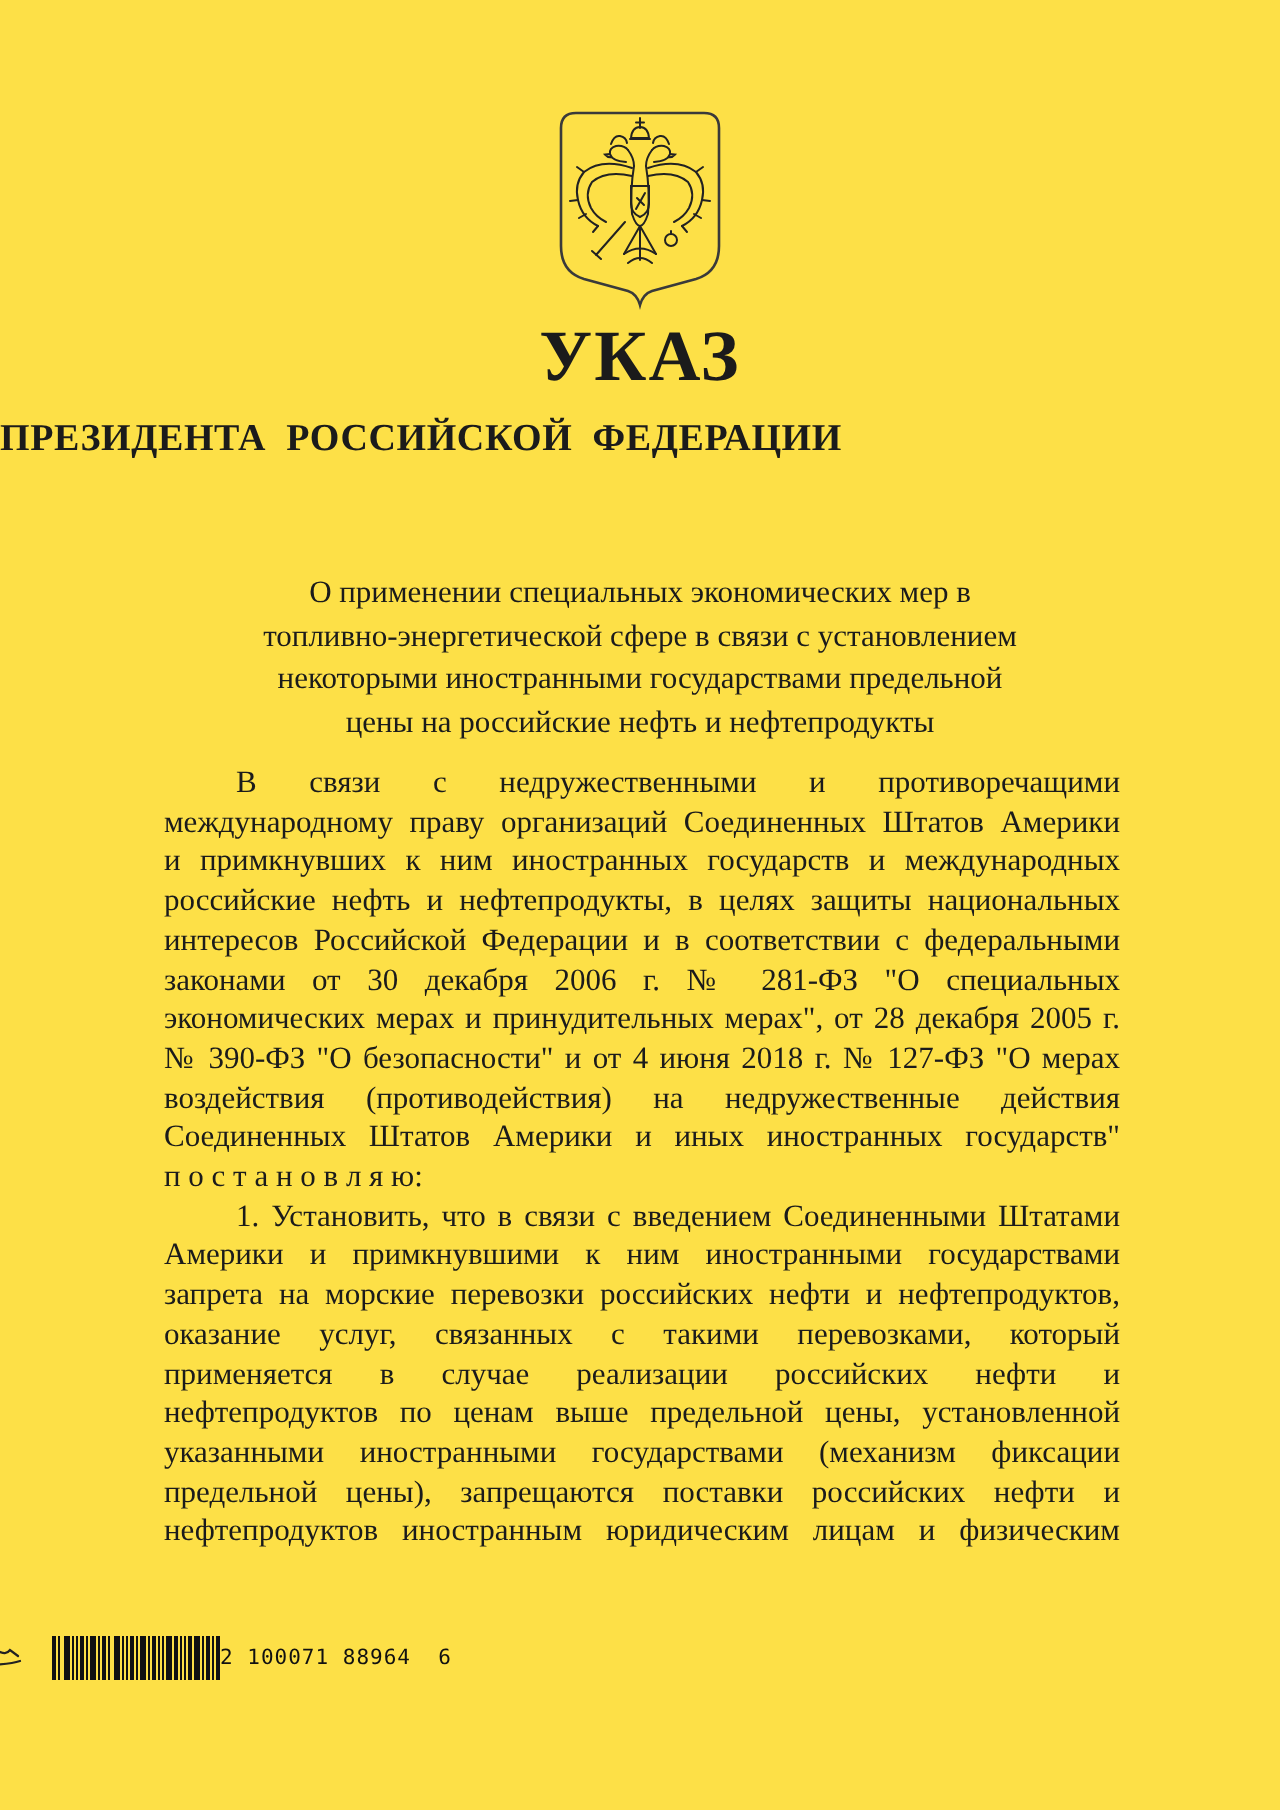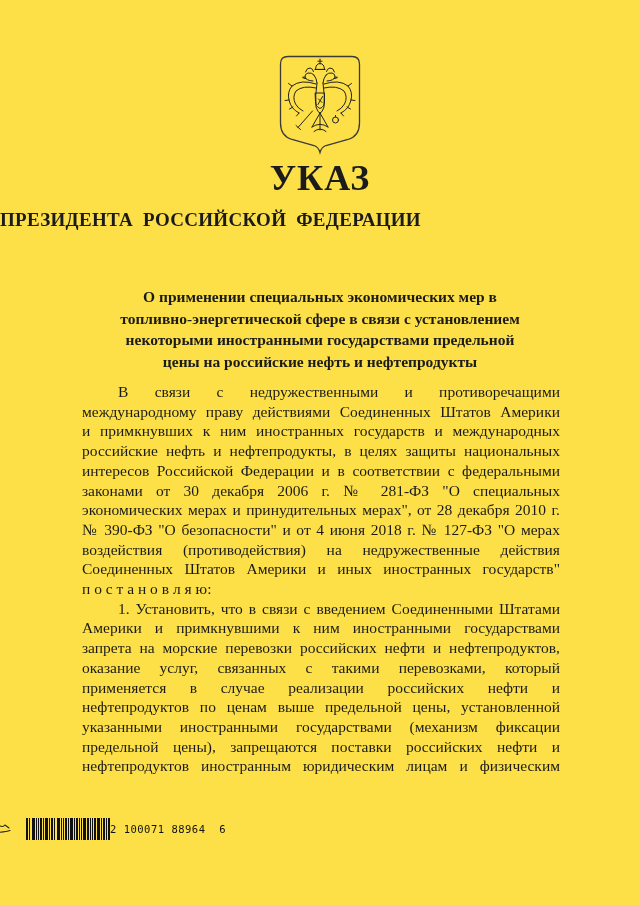--- a/index.html
+++ b/index.html
@@ -12,21 +12,21 @@
   .doc-type{
     position:absolute;top:158px;left:0;width:100%;text-align:center;
     font-size:36px;font-weight:bold;letter-spacing:1px;line-height:40px;
   }
   .doc-issuer{
     position:absolute;top:208px;left:0;width:100%;text-align:left;
     font-size:19px;font-weight:bold;word-spacing:5px;letter-spacing:.3px;line-height:24px;
   }
   .subject{
     position:absolute;top:286px;left:70px;width:500px;text-align:center;
-    font-size:15.5px;font-weight:bold;line-height:21.7px;
+    font-size:15.5px;font-weight:normal;line-height:21.7px;
   }
   .body-text{
     position:absolute;top:382px;left:82px;width:478px;
     font-size:15.5px;line-height:19.7px;
   }
   .bline{text-align:justify;text-align-last:justify;}
   .bline.left{text-align:left;text-align-last:left;}
   .bline.indent{text-indent:36px;}
   .barcode-wrap{
     position:absolute;top:818px;left:0;width:100%;
@@ -81,26 +81,26 @@
 
   <div class="subject">
       <div>О применении специальных экономических мер в</div>
       <div>топливно-энергетической сфере в связи с установлением</div>
       <div>некоторыми иностранными государствами предельной</div>
       <div>цены на российские нефть и нефтепродукты</div>
     </div>
 
   <div class="body-text">
       <div class="bline indent">В связи с недружественными и противоречащими</div>
-      <div class="bline">международному праву действиями Соединенных Штатов Америки</div>
+      <div class="bline">международному праву организаций Соединенных Штатов Америки</div>
       <div class="bline">и примкнувших к ним иностранных государств и международных</div>
       <div class="bline">российские нефть и нефтепродукты, в целях защиты национальных</div>
       <div class="bline">интересов Российской Федерации и в соответствии с федеральными</div>
       <div class="bline">законами от 30 декабря 2006 г. № 281-ФЗ "О специальных</div>
-      <div class="bline">экономических мерах и принудительных мерах", от 28 декабря 2010 г.</div>
+      <div class="bline">экономических мерах и принудительных мерах", от 28 декабря 2005 г.</div>
       <div class="bline">№ 390-ФЗ "О безопасности" и от 4 июня 2018 г. № 127-ФЗ "О мерах</div>
       <div class="bline">воздействия (противодействия) на недружественные действия</div>
       <div class="bline">Соединенных Штатов Америки и иных иностранных государств"</div>
       <div class="bline left">п о с т а н о в л я ю:</div>
       <div class="bline indent">1. Установить, что в связи с введением Соединенными Штатами</div>
       <div class="bline">Америки и примкнувшими к ним иностранными государствами</div>
       <div class="bline">запрета на морские перевозки российских нефти и нефтепродуктов,</div>
       <div class="bline">оказание услуг, связанных с такими перевозками, который</div>
       <div class="bline">применяется в случае реализации российских нефти и</div>
       <div class="bline">нефтепродуктов по ценам выше предельной цены, установленной</div>

